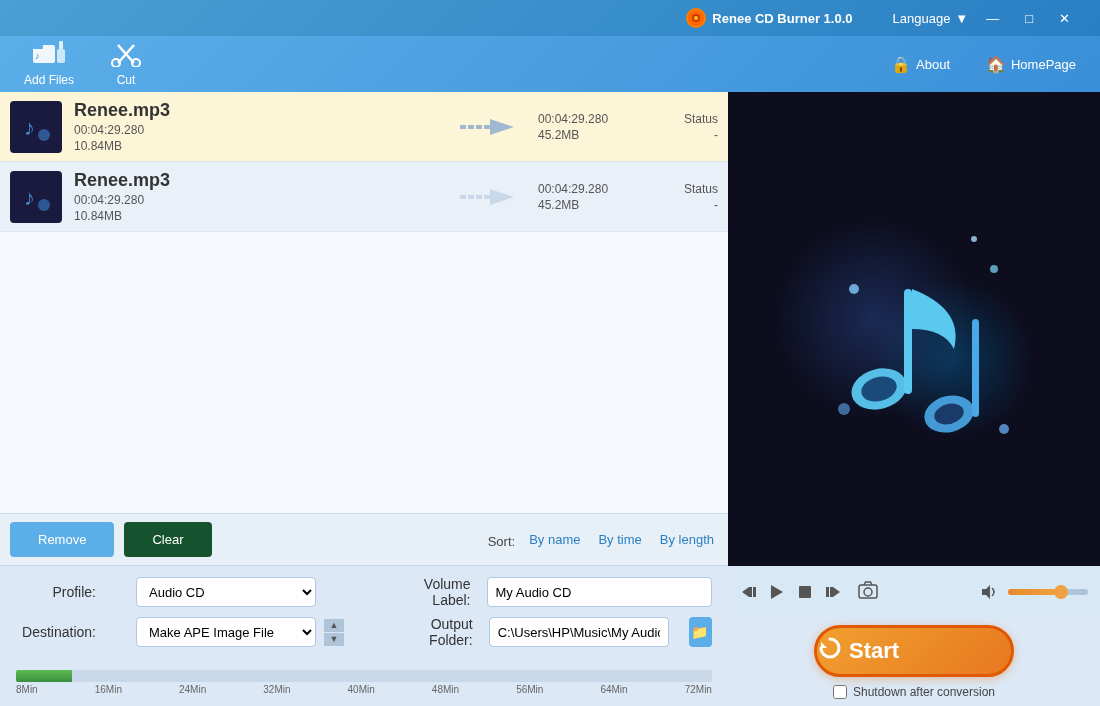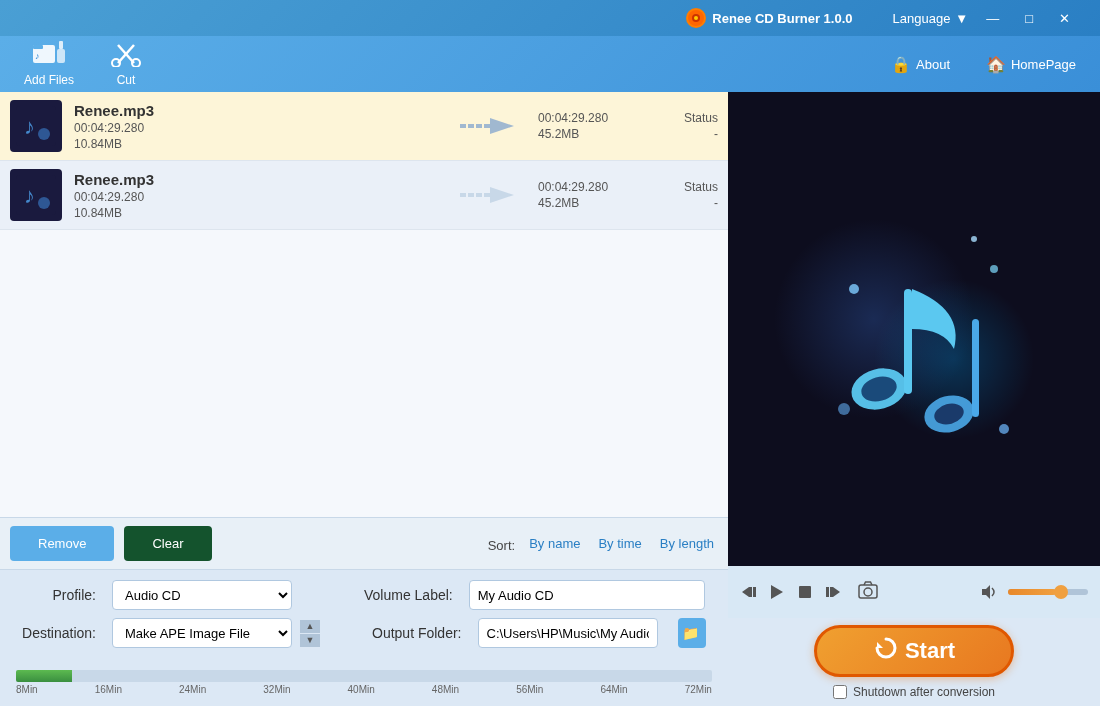--- a/index.html
+++ b/index.html
@@ -47,21 +47,21 @@
     
     #file-list { flex: 1; background: #f5f8fc; overflow-y: auto; }
 
     .file-row { display: flex; align-items: center; padding: 8px 10px; border-bottom: 1px solid #dde5ee; }
     .file-row.highlighted { background: #fdf5d8; }
     .file-row.normal { background: #eaf0f8; }
 
     .file-thumb { width: 52px; height: 52px; background: #1a1a3e; border-radius: 4px; display: flex; align-items: center; justify-content: center; flex-shrink: 0; margin-right: 12px; font-size: 20px; }
 
     .file-info { flex: 1; display: flex; flex-direction: column; gap: 2px; }
-    .file-name { font-size: 15px; font-weight: 600; color: #333; }
+    .file-name { font-size: 18px; font-weight: 600; color: #333; }
     .file-duration { font-size: 12px; color: #555; }
     .file-size { font-size: 12px; color: #555; }
 
     .arrow-area { display: flex; align-items: center; justify-content: center; width: 100px; }
 
     .file-output { display: flex; flex-direction: column; gap: 2px; min-width: 100px; }
     .file-output-duration { font-size: 12px; color: #555; }
     .file-output-size { font-size: 12px; color: #555; }
 
     .file-status { min-width: 80px; text-align: center; display: flex; flex-direction: column; align-items: flex-end; gap: 2px; }
@@ -75,21 +75,21 @@
 
     .action-btn { padding: 10px 28px; border: none; border-radius: 4px; font-size: 13px; cursor: pointer; font-weight: 500; }
     #remove-btn { background: #5baee8; color: white; }
     #clear-btn { background: #14532d; color: white; }
 
     
     #settings-area { background: #dce8f5; padding: 10px 16px; border-top: 1px solid #c8d8e8; }
     .settings-row { display: flex; align-items: center; gap: 16px; margin-bottom: 8px; }
     .settings-label { font-size: 14px; color: #333; min-width: 80px; text-align: right; }
     .settings-select { border: 1px solid #b0c8e0; border-radius: 4px; padding: 4px 8px; font-size: 13px; background: white; min-width: 180px; height: 30px; cursor: pointer; }
-    .select-wrapper { position: relative; display: inline-block; }
+    .select-wrapper { position: relative; display: inline-block; margin-left: 24px; }
     .settings-input { border: 1px solid #b0c8e0; border-radius: 4px; padding: 4px 8px; font-size: 13px; background: white; height: 30px; }
     .up-down-btns { display: flex; flex-direction: column; gap: 1px; margin-left: 4px; }
     .ud-btn { width: 20px; height: 13px; background: #b0c4d8; border: none; cursor: pointer; display: flex; align-items: center; justify-content: center; font-size: 9px; color: #555; }
     .folder-btn { width: 28px; height: 30px; background: #5baee8; border: none; border-radius: 4px; color: white; cursor: pointer; display: flex; align-items: center; justify-content: center; font-size: 14px; margin-left: 4px; }
 
     
     #progress-area { background: #dce8f5; padding: 4px 16px 8px; }
     #progress-bar-container { position: relative; height: 28px; }
     #progress-track { height: 12px; background: #c8d8e8; border-radius: 2px; margin-bottom: 2px; position: relative; }
     #progress-fill { height: 100%; width: 8%; background: linear-gradient(to top, #3a8f40, #5cba50); border-radius: 2px 0 0 2px; }
@@ -102,21 +102,21 @@
     
     #player-controls { height: 52px; background: #d8e8f5; display: flex; align-items: center; padding: 0 12px; gap: 10px; }
     .player-btn { background: none; border: none; cursor: pointer; color: #444; font-size: 18px; display: flex; align-items: center; }
     #volume-slider { width: 80px; height: 6px; background: #b0c4d8; border-radius: 3px; position: relative; cursor: pointer; }
     #volume-fill { height: 100%; width: 60%; background: linear-gradient(to right, #e8882a, #f0a040); border-radius: 3px; }
     #volume-thumb { position: absolute; top: -4px; left: 58%; width: 14px; height: 14px; background: #f0a040; border-radius: 50%; }
     #camera-btn { background: none; border: none; cursor: pointer; color: #444; font-size: 16px; margin-left: 6px; }
 
     
     #start-area { height: 88px; background: #dce8f5; display: flex; flex-direction: column; align-items: center; justify-content: center; gap: 8px; }
-    #start-btn { width: 200px; height: 52px; background: linear-gradient(135deg, #f0a030, #e87820); border: 3px solid #e05800; border-radius: 30px; color: white; font-size: 22px; font-weight: bold; cursor: pointer; display: flex; align-items: center; justify-content: center; gap: 6px; box-shadow: 0 2px 8px rgba(230,120,30,0.4); }
+    #start-btn { width: 200px; height: 52px; background: linear-gradient(135deg, #f0a030, #e87820); border: 3px solid #e05800; border-radius: 30px; color: white; font-size: 22px; font-weight: bold; cursor: pointer; display: flex; align-items: center; justify-content: flex-start; gap: 6px; box-shadow: 0 2px 8px rgba(230,120,30,0.4); }
     #shutdown-check { display: flex; align-items: center; gap: 6px; font-size: 12px; color: #444; cursor: pointer; }
     #shutdown-checkbox { width: 14px; height: 14px; cursor: pointer; }
   </style>
 </head>
 <body>
 
 <div id="titlebar">
   <div id="titlebar-left">
     <div id="titlebar-logo">
       <svg width="18" height="18" viewBox="0 0 18 18">

